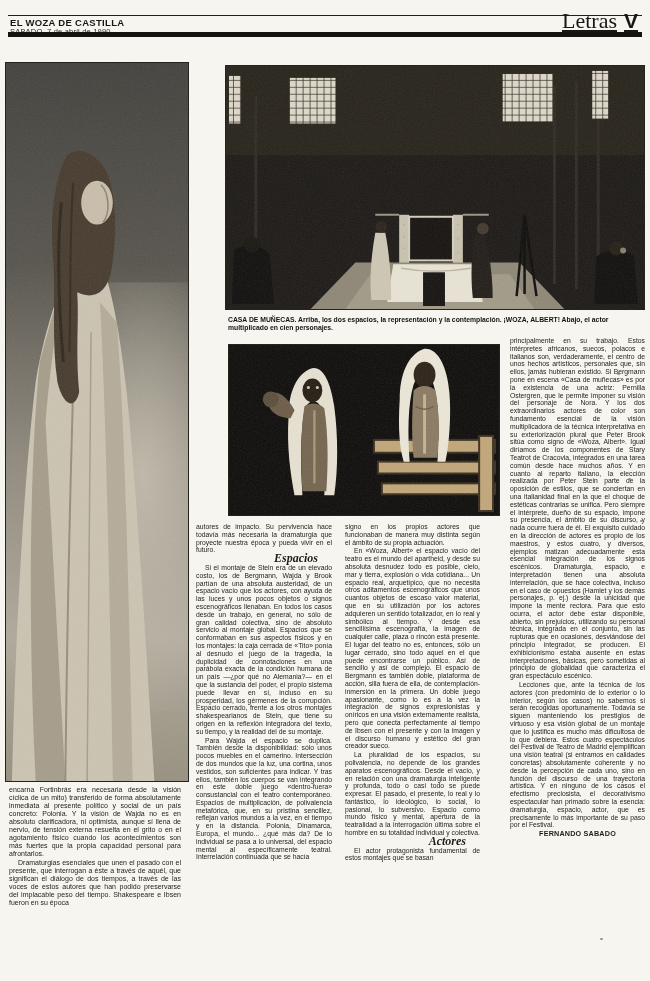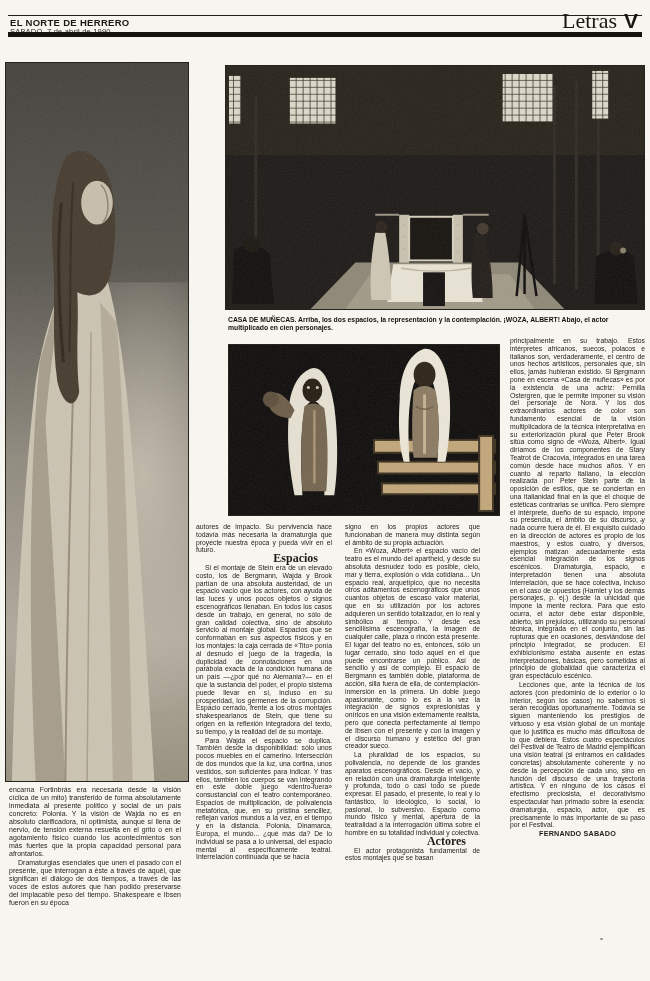--- a/index.html
+++ b/index.html
@@ -3,53 +3,53 @@
 <meta charset="utf-8">
 <style>
   html,body{margin:0;padding:0;background:#dedcd7;}
   .page{position:relative;width:650px;height:981px;background:#f7f5f0;overflow:hidden;
         font-family:"Liberation Sans",sans-serif;color:#191714;}
   
   .rule-thin{position:absolute;left:8px;right:8px;top:15px;height:1px;background:#23201c;}
   .rule-thick{position:absolute;left:8px;right:8px;top:32px;height:5px;background:#15130f;}
   .masthead{position:absolute;left:10px;top:17px;font-weight:bold;font-size:9.5px;letter-spacing:.3px;}
   .dateline{position:absolute;left:10px;top:27px;font-size:7.5px;letter-spacing:.2px;color:#2b2824;}
-  .section{position:absolute;right:12px;top:8px;display:flex;align-items:baseline;gap:7px;}
+  .section{position:absolute;right:12px;top:8px;display:flex;align-items:baseline;gap:7px;text-decoration:underline;}
   .section .word{font-family:"Liberation Serif",serif;font-size:22px;}
   .section .num{font-family:"Liberation Sans",sans-serif;font-size:21px;font-weight:bold;}
   
   .photo{position:absolute;border:1px solid #26231f;background:#222;box-sizing:border-box;}
   .photo svg{display:block;width:100%;height:100%;}
   #photo-left{left:5px;top:62px;width:184px;height:720px;}
   #photo-stage{left:225px;top:65px;width:420px;height:245px;}
   #photo-woza{left:228px;top:344px;width:272px;height:172px;}
   
   .caption{position:absolute;left:228px;top:316px;width:414px;font-size:6.8px;line-height:8.2px;
            font-weight:bold;text-align:left;color:#141210;}
   
   .col{position:absolute;font-size:6.8px;line-height:7.8px;text-align:justify;color:#201d19;}
   .col p{margin:0 0 1px 0;}
   .col p.ind{text-indent:9px;}
   #col-lb{left:9px;top:786px;width:172px;height:172px;font-size:7px;line-height:8px;}
   #col-a{left:196px;top:523px;width:136px;height:452px;overflow:hidden;}
   #col-b{left:345px;top:523px;width:135px;height:452px;overflow:hidden;}
   #col-c{left:510px;top:337px;width:135px;height:585px;overflow:hidden;}
-  .subhead{font-family:"Liberation Serif",serif;font-weight:bold;font-size:12px;
+  .subhead{font-family:"Liberation Serif",serif;font-style:italic;font-weight:bold;font-size:12px;
            text-align:right;padding-right:14px;margin:5px 0 4px 0;text-indent:0;}
   .byline{font-weight:bold;text-align:center;font-size:7.2px;margin-top:8px;letter-spacing:.2px;}
   
   .speck{position:absolute;background:#8d8a83;border-radius:50%;}
 </style>
 </head>
 <body>
 
 <div class="page">
 
   <div class="rule-thin"></div>
-  <div class="masthead">EL NORTE DE HERRERO</div>
+  <div class="masthead">EL WOZA DE CASTILLA</div>
   <div class="dateline">SABADO, 7 de abril de 1990</div>
   <div class="section">
     <span class="word">Letras</span>
     <span class="num">V</span>
   </div>
   <div class="rule-thick"></div>
 
   <div class="photo" id="photo-left">
     <svg viewBox="0 0 184 720" preserveAspectRatio="none">
       <defs>

